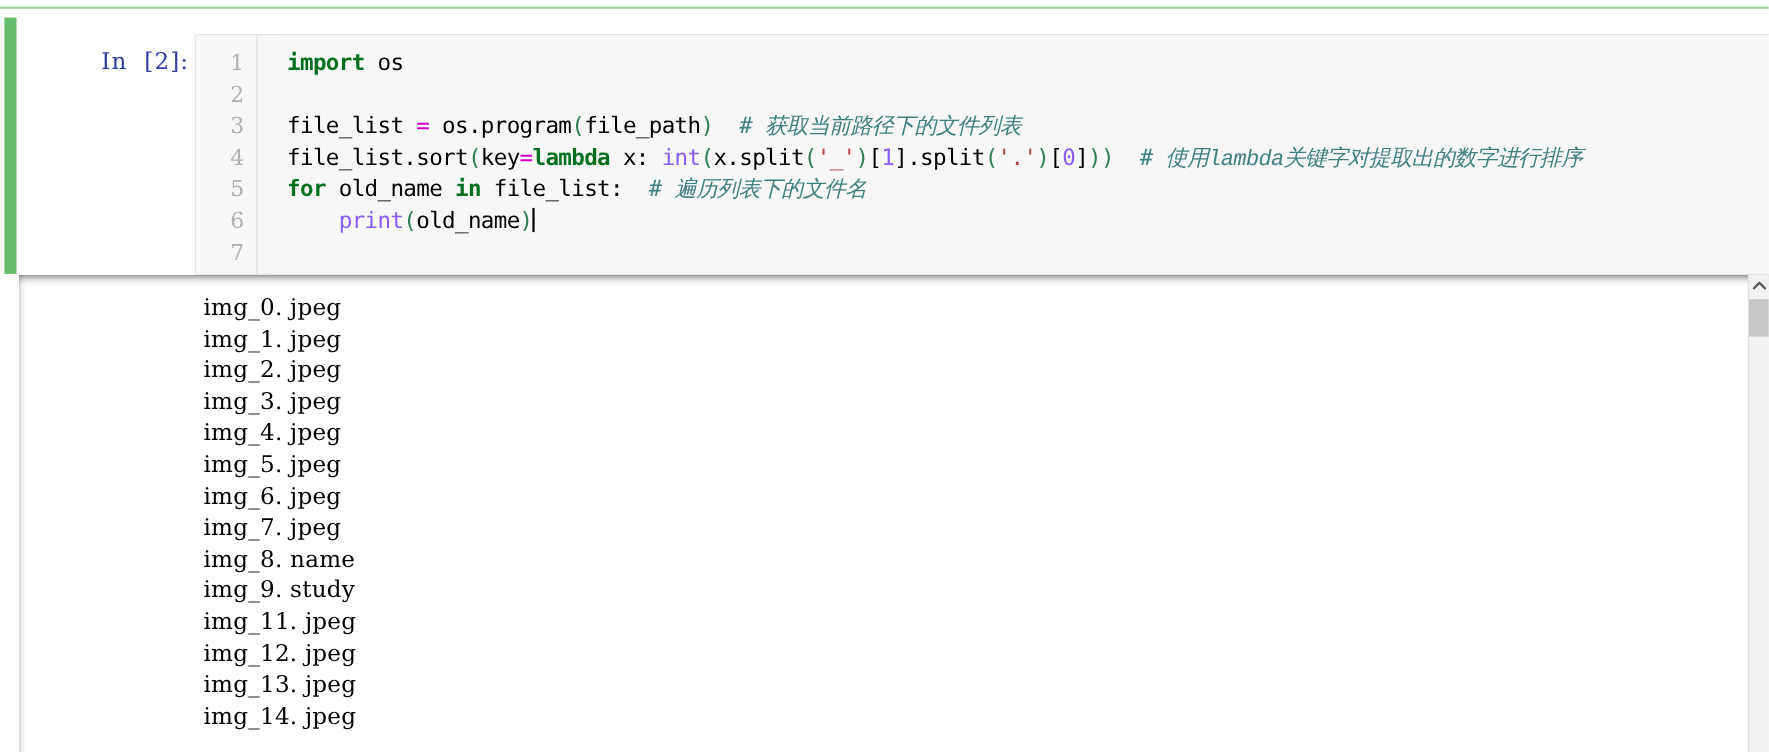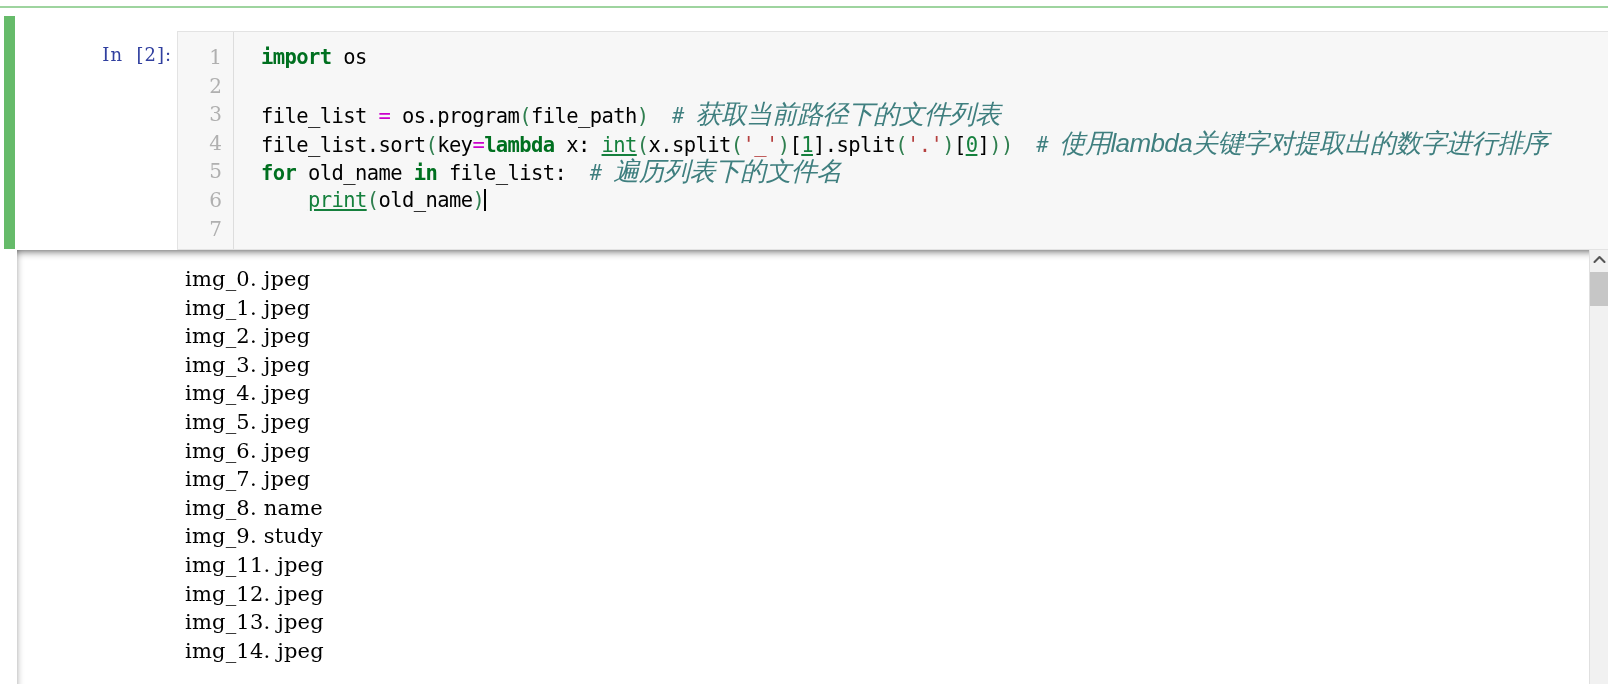--- a/index.html
+++ b/index.html
@@ -45,21 +45,21 @@
   }
 
   #input-prompt {
     position: absolute;
     left: 62px;
     top: 36px;
     width: 110px;
     text-align: right;
     color: #303f9f;
     font-family: "DejaVu Serif", serif;
-    font-size: 18px;
+    font-size: 21px;
     letter-spacing: 1px;
     white-space: pre;
   }
 
   #code-editor {
     position: absolute;
     left: 177px;
     top: 23px;
     right: 0;
     height: 219px;
@@ -105,31 +105,31 @@
     line-height: 28.6px;
     padding-left: 10px;
     white-space: pre;
     font-family: "DejaVu Sans Mono", monospace;
     font-size: 20.5px;
     color: #000000;
     letter-spacing: -0.6px;
   }
 
   .tok-kw      { color: #007020; font-weight: bold; }
-  .tok-builtin { color: #15803d; text-decoration: underline; }
+  .tok-builtin { color: #8b5cf6; }
   .tok-str     { color: #b5403f; }
   .tok-op      { color: #cc00cc; }
   .tok-punc    { color: #2f7f4f; }
   .tok-plain   { color: #000000; }
   .tok-comment { color: #3f7f7f; font-style: italic; }
   .tok-comment-cn {
-    font-family: Liberation Sans, sans-serif;
+    font-family: Liberation Mono, monospace;
     font-style: italic;
     color: #3f7f7f;
-    font-size: 26px;
+    font-size: 20px;
   }
 
   #text-cursor {
     display: inline-block;
     width: 1.5px;
     height: 22px;
     background: #000;
     vertical-align: -4px;
     margin-left: 0px;
   }

